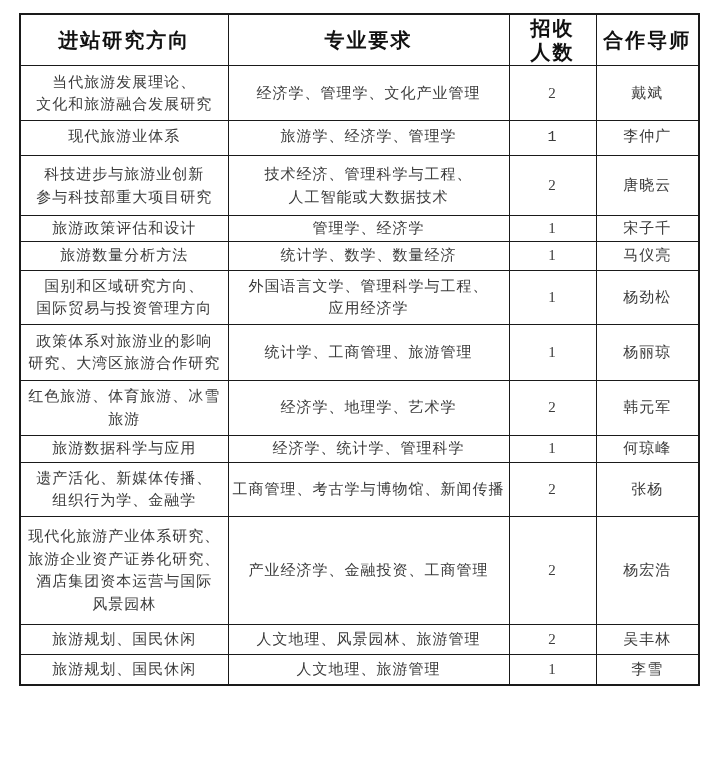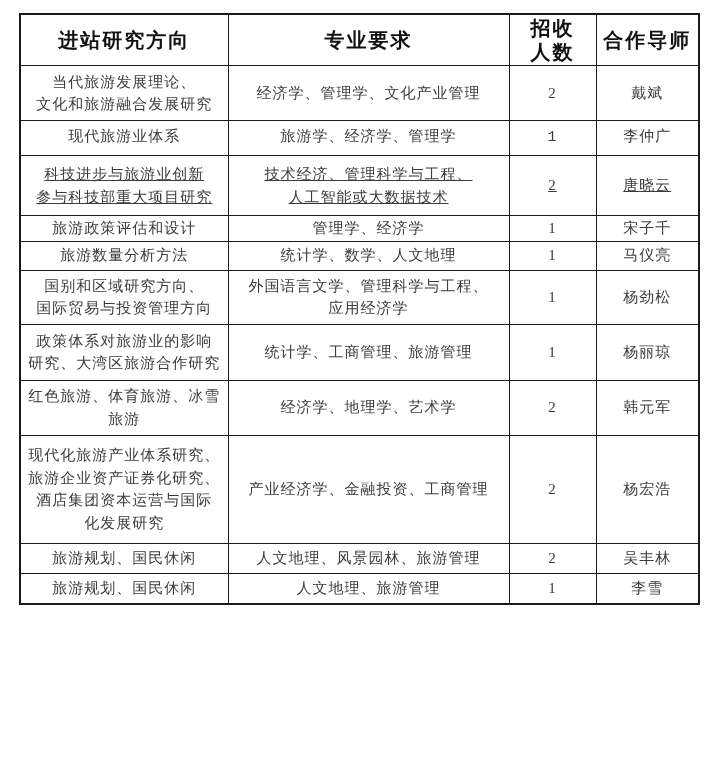--- a/index.html
+++ b/index.html
@@ -84,37 +84,37 @@
           <td>经济学、管理学、文化产业管理</td>
           <td>2</td>
           <td>戴斌</td>
         </tr>
         <tr style="height: 35px; font-family: Liberation Mono, monospace;">
           <td>现代旅游业体系</td>
           <td>旅游学、经济学、管理学</td>
           <td>1</td>
           <td>李仲广</td>
         </tr>
-        <tr style="height: 60px; text-decoration: underline;">
+        <tr style="height: 60px;">
           <td>科技进步与旅游业创新
 参与科技部重大项目研究</td>
           <td>技术经济、管理科学与工程、
 人工智能或大数据技术</td>
           <td>2</td>
           <td>唐晓云</td>
         </tr>
         <tr style="height: 25px; margin-left: 20px;">
           <td>旅游政策评估和设计</td>
           <td>管理学、经济学</td>
           <td>1</td>
           <td>宋子千</td>
         </tr>
         <tr style="height: 29px;">
           <td>旅游数量分析方法</td>
-          <td>统计学、数学、人文地理</td>
+          <td>统计学、数学、数量经济</td>
           <td>1</td>
           <td>马仪亮</td>
         </tr>
         <tr style="height: 54px;">
           <td>国别和区域研究方向、
 国际贸易与投资管理方向</td>
           <td>外国语言文学、管理科学与工程、
 应用经济学</td>
           <td>1</td>
           <td>杨劲松</td>
@@ -126,25 +126,38 @@
           <td>1</td>
           <td>杨丽琼</td>
         </tr>
         <tr style="height: 55px;">
           <td>红色旅游、体育旅游、冰雪
 旅游</td>
           <td>经济学、地理学、艺术学</td>
           <td>2</td>
           <td>韩元军</td>
         </tr>
+        <tr style="height: 27px;">
+          <td>旅游数据科学与应用</td>
+          <td>经济学、统计学、管理科学</td>
+          <td>1</td>
+          <td>何琼峰</td>
+        </tr>
+        <tr style="height: 54px;">
+          <td>遗产活化、新媒体传播、
+组织行为学、金融学</td>
+          <td>工商管理、考古学与博物馆、新闻传播</td>
+          <td>2</td>
+          <td>张杨</td>
+        </tr>
         <tr style="height: 108px;">
           <td>现代化旅游产业体系研究、
 旅游企业资产证券化研究、
 酒店集团资本运营与国际
-化发展研究</td>
+风景园林</td>
           <td>产业经济学、金融投资、工商管理</td>
           <td>2</td>
           <td>杨宏浩</td>
         </tr>
         <tr style="height: 30px;">
           <td>旅游规划、国民休闲</td>
           <td>人文地理、风景园林、旅游管理</td>
           <td>2</td>
           <td>吴丰林</td>
         </tr>

